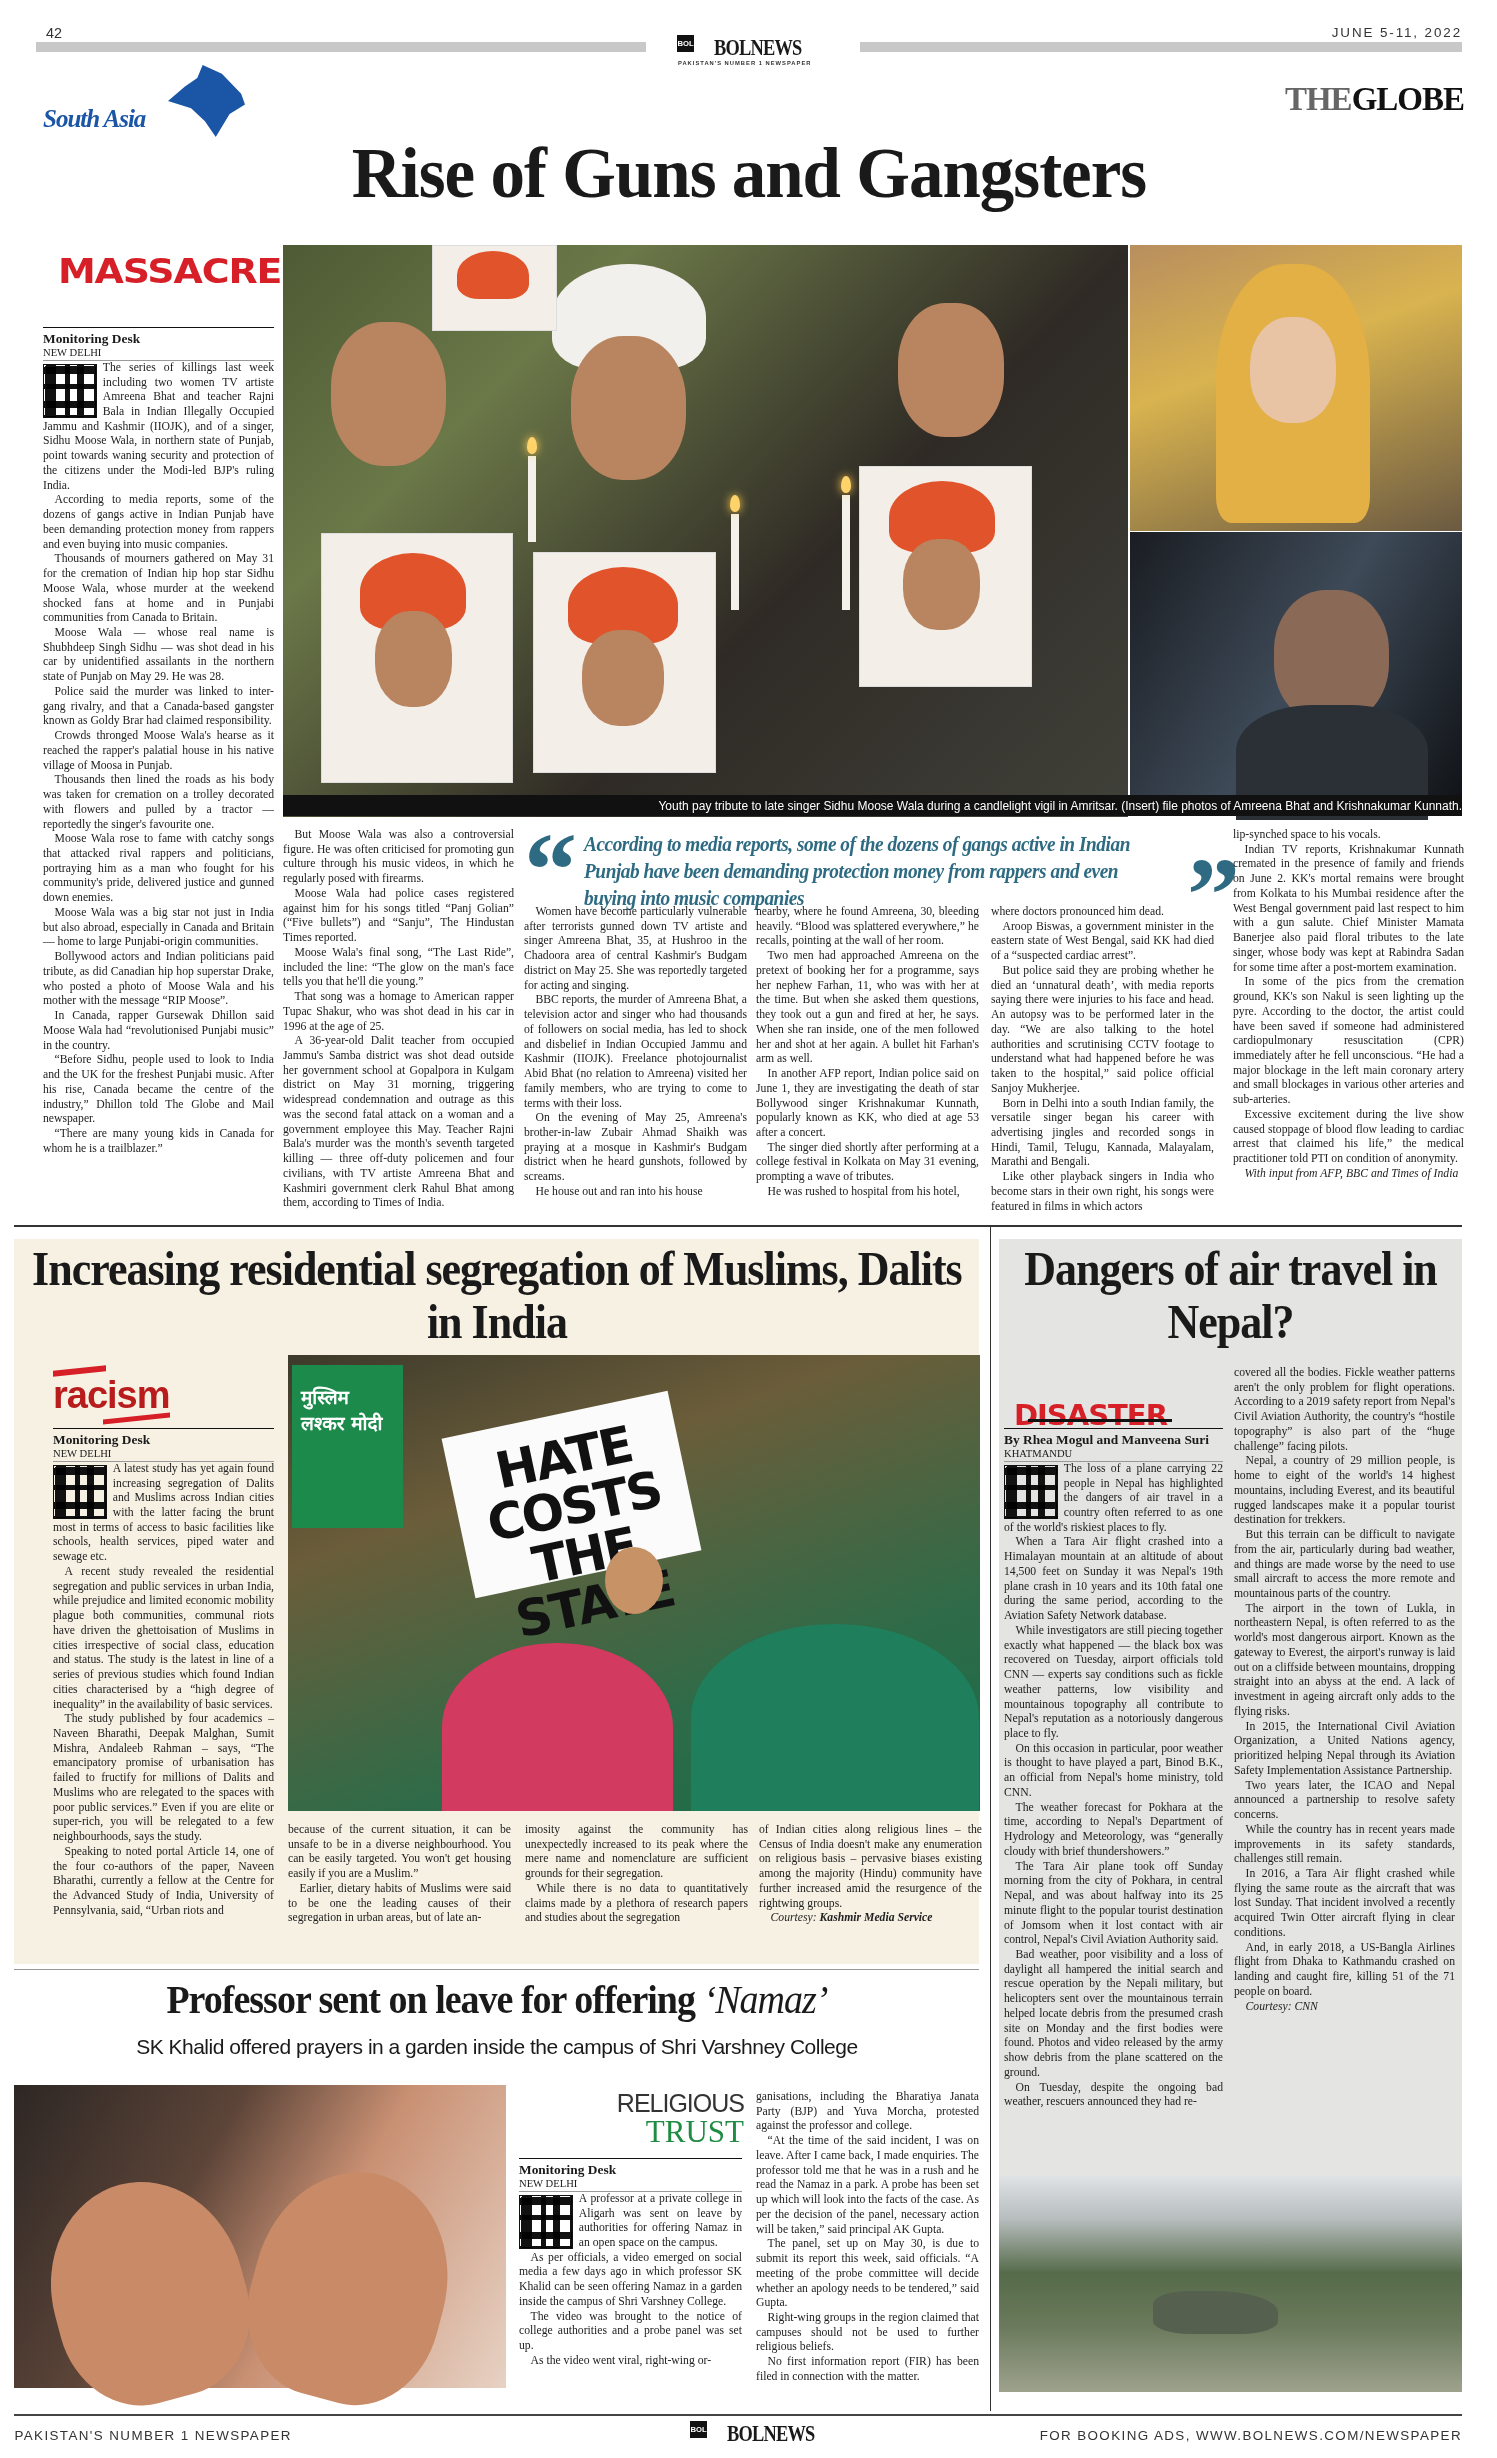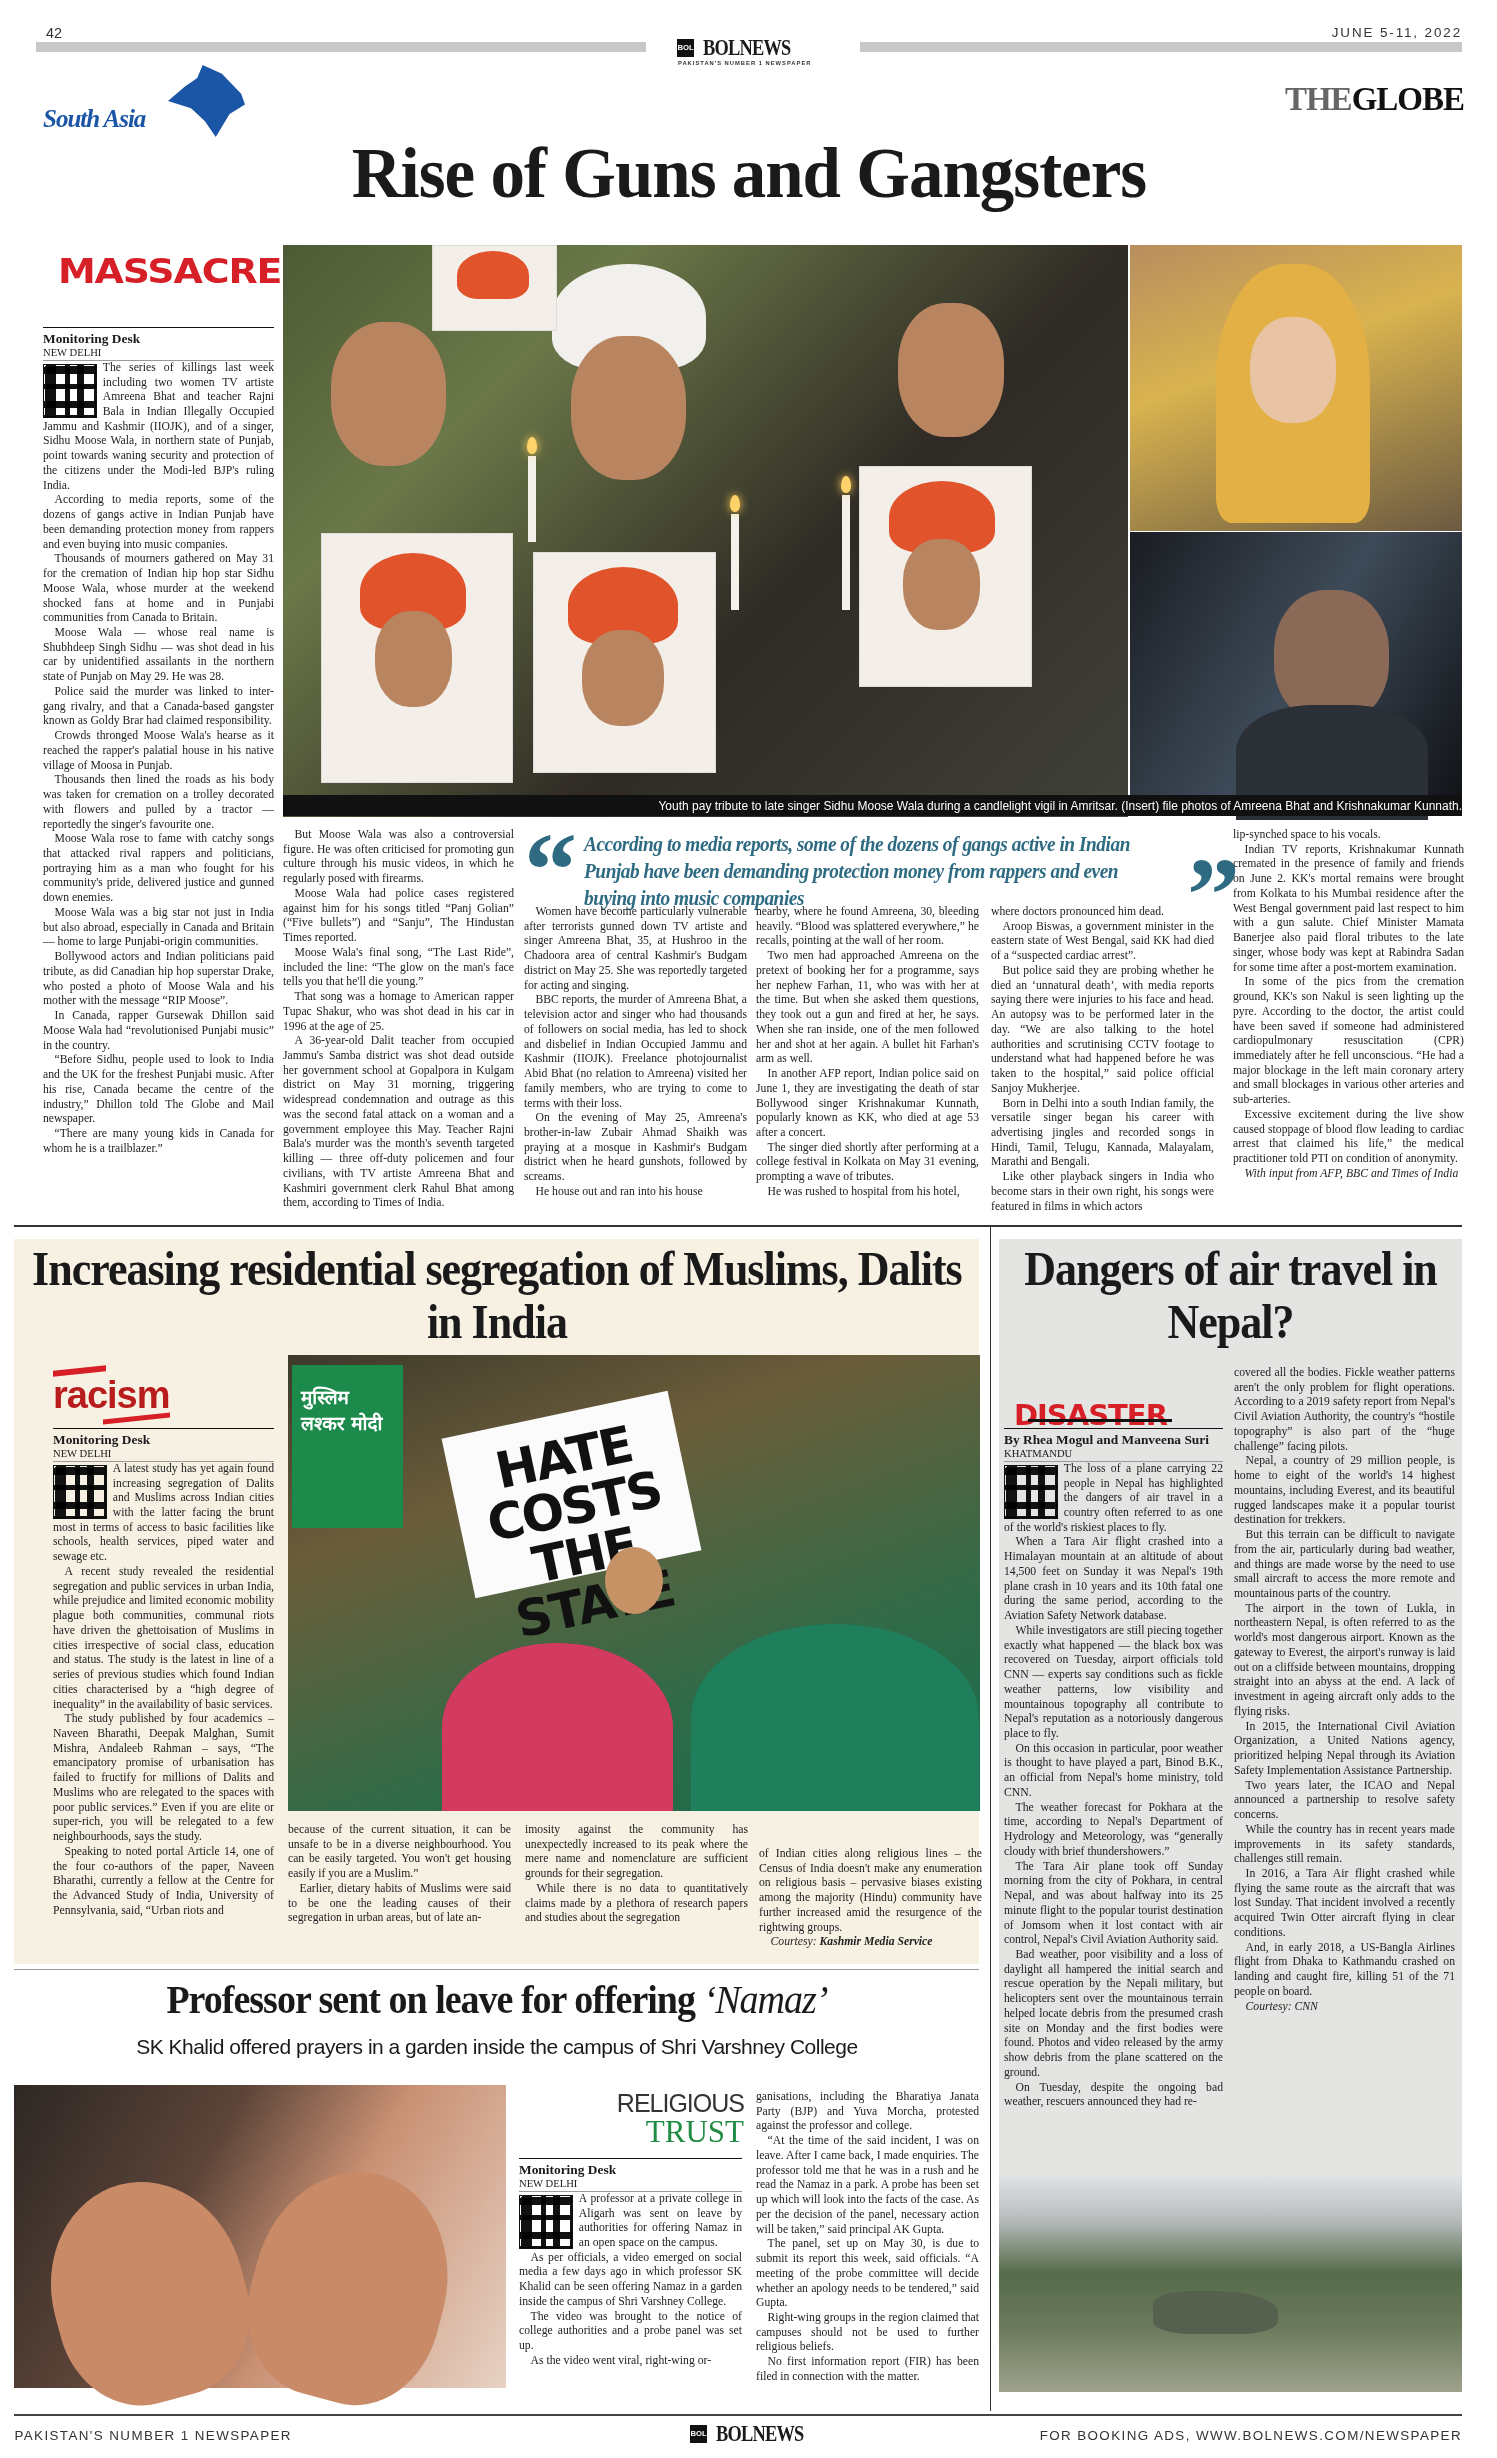--- a/index.html
+++ b/index.html
@@ -3,21 +3,21 @@
 <meta charset="utf-8">
 <style>
 *{box-sizing:border-box;margin:0;padding:0}
 html,body{width:1498px;height:2458px;background:#fff;overflow:hidden}
 body{position:relative;font-family:"Liberation Serif","DejaVu Serif",serif;color:#1a1a1a}
 .abs{position:absolute}
 .hdrbar-l{left:36px;top:42px;width:610px;height:9.6px;background:#c8c8c8}
 .hdrbar-r{left:860px;top:42px;width:602px;height:9.6px;background:#c8c8c8}
 .page42{left:46px;top:25px;font:14.4px "Liberation Sans",sans-serif;color:#333}
 .date{right:36px;top:25px;font:13.4px "Liberation Sans",sans-serif;letter-spacing:1.9px;color:#333}
-.logo{display:flex;align-items:center;gap:9px}
+.logo{display:flex;gap:20px}
 .logo .box{width:17.3px;height:17.3px;background:#111;color:#fff;font:bold 7.7px "Liberation Sans",sans-serif;display:flex;align-items:center;justify-content:center}
 .logo .txt{font:bold 23px "Liberation Serif",serif;letter-spacing:-1px;transform:scaleX(.8);transform-origin:left}
 .logo-top{left:677px;top:35px}
 .logo-sub{left:678px;top:60px;font:bold 5.8px "Liberation Sans",sans-serif;letter-spacing:1px;color:#333}
 .southasia{left:43px;top:65px;width:192px;height:67px}
 .southasia .map{position:absolute;left:125px;top:0;width:77px;height:72px;background:#1b55a5;clip-path:polygon(45% 0,70% 12%,95% 40%,100% 55%,80% 68%,62% 100%,48% 78%,30% 60%,0 50%,22% 30%,38% 18%)}
 .southasia .label{position:absolute;left:0;top:40px;font:bold italic 25px "Liberation Serif",serif;color:#1b55a5;letter-spacing:-1px}
 .globe{right:34px;top:81px;font:bold 33px "Liberation Serif",serif;letter-spacing:-1px}
 .globe .the{color:#666}
 .globe .glo{color:#111}
@@ -244,21 +244,21 @@
     </div>
 </div>
 <div class="abs" style="left:525px;top:1823px;width:223px">
   <div class="body" id="s2c3">
       <p style="text-indent: 0px;">imosity against the community has unexpectedly increased to its peak where the mere name and nomenclature are sufficient grounds for their segregation.</p>
       <p>While there is no data to quantitatively claims made by a plethora of research papers and studies about the segregation</p>
     </div>
 </div>
 <div class="abs" style="left:759px;top:1823px;width:223px">
   <div class="body" id="s2c4">
-      <p style="text-indent: 0px; margin-top: 24px;">of Indian cities along religious lines – the Census of India doesn't make any enumeration on religious basis – pervasive biases existing among the majority (Hindu) community have further increased amid the resurgence of the rightwing groups.</p>
+      <p style="text-indent: 0px;">of Indian cities along religious lines – the Census of India doesn't make any enumeration on religious basis – pervasive biases existing among the majority (Hindu) community have further increased amid the resurgence of the rightwing groups.</p>
     </div>
   <div class="body courtesy" style="text-indent:11.5px"><span>Courtesy:</span> <b>Kashmir Media Service</b></div>
 </div>
 
 <div class="abs divider" style="left:14.4px;top:1969px;width:965px;height:1px;background:#999"></div>
 
 <div class="abs sec3-bg"></div>
 <h2 class="abs headline3">Dangers of air travel in Nepal?</h2>
 <div class="abs tag-disaster">DISASTER</div>
 <div class="abs" style="left:1004px;top:1428px;width:219px">

